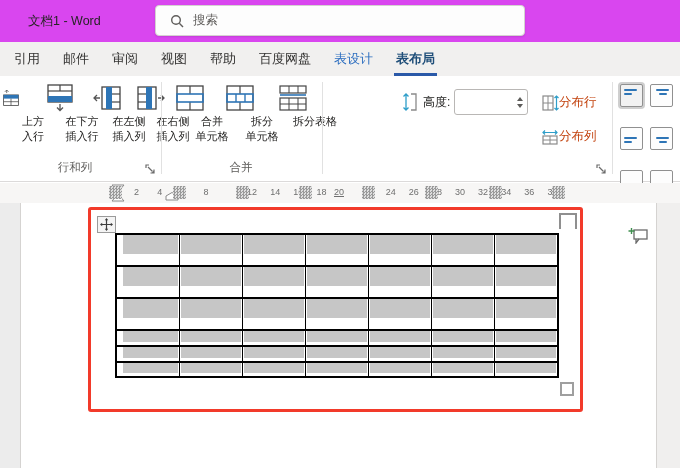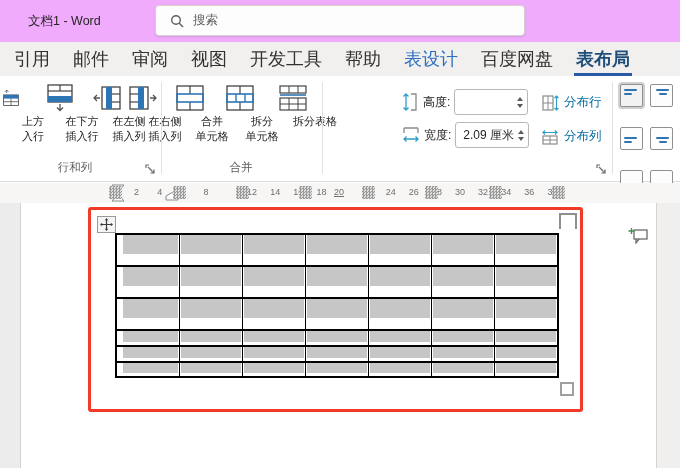--- a/index.html
+++ b/index.html
@@ -1,30 +1,30 @@
 <!DOCTYPE html>
 <html><head>
 <meta charset="utf-8">
 <style>
   html,body{margin:0;padding:0;background:#fff;}
   *{box-sizing:border-box;font-family:"Liberation Sans","DejaVu Sans",sans-serif;}
   #app{position:relative;width:680px;height:468px;overflow:hidden;background:#fff;}
 
   
-  .titlebar{position:absolute;left:0;top:0;width:680px;height:42px;background:#f0abfc;}
+  .titlebar{position:absolute;left:0;top:0;width:680px;height:42px;background:#d946ef;}
   .doc-title{position:absolute;left:28px;top:13px;font-size:12.5px;color:#252423;white-space:nowrap;}
   .search-box{position:absolute;left:155px;top:5px;width:370px;height:31px;background:#fdfdfd;
     border:1px solid #d4d2d0;border-radius:4px;box-shadow:0 1px 2px rgba(0,0,0,.10);
     display:flex;align-items:center;padding-left:14px;gap:9px;}
   .search-box .ph{font-size:12.5px;color:#605e5c;}
 
   
   .tabrow{position:absolute;left:0;top:42px;width:680px;height:34px;background:#f1f0ef;
     display:flex;align-items:stretch;padding-left:12px;gap:19px;}
-  .tab{font-size:18px;color:#323130;display:flex;align-items:center;padding:0 2px;cursor:default;white-space:nowrap;}
+  .tab{font-size:13px;color:#323130;display:flex;align-items:center;padding:0 2px;cursor:default;white-space:nowrap;}
   .tab.contextual{color:#2e6fc0;}
   .tab.active{color:#1f4e79;font-weight:bold;border-bottom:3px solid #2a59a8;padding-top:3px;}
 
   
   .ribbon{position:absolute;left:0;top:76px;width:680px;height:106px;background:#fff;border-bottom:1px solid #dcdada;}
   .vsep{position:absolute;top:6px;height:92px;width:1px;background:#e1e1e1;}
   .group-label{position:absolute;bottom:6px;font-size:11.5px;color:#5c5b59;text-align:center;white-space:nowrap;}
   .launcher{position:absolute;bottom:6px;width:13px;height:13px;display:flex;align-items:center;justify-content:center;}
   .bigbtn{position:absolute;top:7px;height:78px;display:flex;flex-direction:column;align-items:center;gap:2px;cursor:default;}
   .bigbtn .ic{height:30px;display:flex;align-items:center;justify-content:center;}
@@ -34,21 +34,21 @@
 
   .fieldrow{position:absolute;display:flex;align-items:center;gap:4px;}
   .fieldrow .flabel{font-size:12px;color:#252423;white-space:nowrap;}
   .spinbox{width:74px;height:26px;border:1px solid #b9b7b5;border-radius:3px;background:#fff;
     display:flex;align-items:center;position:relative;}
   .spinbox .val{flex:1;font-size:12px;color:#252423;padding-left:7px;white-space:nowrap;}
   .spinner{width:15px;height:100%;display:flex;flex-direction:column;align-items:center;justify-content:center;gap:3px;}
   .arr{width:0;height:0;border-left:3.5px solid transparent;border-right:3.5px solid transparent;}
   .arr.up{border-bottom:4px solid #5c5b59;}
   .arr.dn{border-top:4px solid #5c5b59;}
-  .distbtn{position:absolute;display:flex;align-items:center;gap:5px;font-size:12.5px;color:#0369a1;cursor:default;white-space:nowrap;}
+  .distbtn{position:absolute;display:flex;align-items:center;font-size:12.5px;color:#c2410c;cursor:default;white-space:nowrap;}
 
   .align-grid{position:absolute;left:620px;top:8px;display:grid;grid-template-columns:23px 23px;grid-auto-rows:23px;column-gap:7px;row-gap:20px;}
   .abtn{width:23px;height:23px;border:1px solid #909090;background:#fdfdfd;position:relative;border-radius:2px;}
   .abtn.selected{box-shadow:0 0 0 2px #cfcfcf;background:#f2f2f2;}
   .abtn .ln{position:absolute;height:2px;background:#2e75b6;border-radius:1px;}
 
   
   .ruler{position:absolute;left:0;top:183px;width:680px;height:20px;background:#f7f6f5;}
   .rnum{position:absolute;top:4px;width:14px;text-align:center;font-size:9px;color:#6f6f6f;}
   .col-marker{position:absolute;top:3px;width:13px;height:13px;
@@ -94,24 +94,23 @@
       </span>
       <span class="ph">搜索</span>
     </div>
   </div>
 
   <div class="tabrow">
       <div class="tab">引用</div>
       <div class="tab">邮件</div>
       <div class="tab">审阅</div>
       <div class="tab">视图</div>
-      <div class="tab">开发工具</div>
       <div class="tab">帮助</div>
+      <div class="tab">百度网盘</div>
       <div class="tab contextual">表设计</div>
-      <div class="tab">百度网盘</div>
       <div class="tab active">表布局</div>
     </div>
 
   <div class="ribbon">
 
     <div class="bigbtn" style="left:-12px;width:46px;">
       <div class="ic">
           <div class="clipwrap">
         <svg width="26" height="28" viewBox="0 0 26 28">
               <path d="M6 6 L6 1 M3 4 L6 1 L9 4" stroke="#555" stroke-width="1.3" fill="none"></path>
@@ -147,21 +146,21 @@
             <rect x="9" y="1" width="18" height="22" fill="#fff" stroke="#444" stroke-width="1.3"></rect>
             <rect x="13" y="1" width="6" height="22" fill="#2e75b6"></rect>
             <line x1="19" y1="8" x2="27" y2="8" stroke="#444" stroke-width="1.2"></line>
             <line x1="19" y1="16" x2="27" y2="16" stroke="#444" stroke-width="1.2"></line>
           </svg>
       </div>
       <div class="l">在左侧</div>
       <div class="l">插入列</div>
     </div>
 
-    <div class="bigbtn" style="left:120px;width:46px;">
+    <div class="bigbtn" style="left:128px;width:46px;">
       <div class="ic">
         <svg width="28" height="24" viewBox="0 0 28 24">
             <rect x="1" y="1" width="18" height="22" fill="#fff" stroke="#444" stroke-width="1.3"></rect>
             <rect x="9" y="1" width="6" height="22" fill="#2e75b6"></rect>
             <line x1="1" y1="8" x2="9" y2="8" stroke="#444" stroke-width="1.2"></line>
             <line x1="1" y1="16" x2="9" y2="16" stroke="#444" stroke-width="1.2"></line>
             <path d="M21 12 L27 12 M24 9 L27 12 L24 15" stroke="#555" stroke-width="1.3" fill="none"></path>
           </svg>
       </div>
       <div class="l">在右侧</div>
@@ -238,36 +237,20 @@
       <span class="flabel">高度:</span>
       <div class="spinbox">
         <span class="val"></span>
         <div class="spinner">
             <div class="arr up"></div>
             <div class="arr dn"></div>
           </div>
       </div>
     </div>
 
-    <div class="fieldrow" style="left:402px;top:46px;">
-      <span>
-        <svg width="18" height="20" viewBox="0 0 18 20">
-            <path d="M2 3 H16 M2 3 V8 M16 3 V8" stroke="#8a8a8a" stroke-width="1.3" fill="none"></path>
-            <path d="M2 14 H16 M4.5 11.5 L2 14 L4.5 16.5 M13.5 11.5 L16 14 L13.5 16.5" stroke="#2e9ec9" stroke-width="1.3" fill="none"></path>
-          </svg>
-      </span>
-      <span class="flabel">宽度:</span>
-      <div class="spinbox">
-        <span class="val">2.09 厘米</span>
-        <div class="spinner">
-            <div class="arr up"></div>
-            <div class="arr dn"></div>
-          </div>
-      </div>
-    </div>
 
     <div class="distbtn" style="left:542px;top:18px;">
       <span>
         <svg width="17" height="16" viewBox="0 0 17 16">
             <rect x="1" y="1" width="10" height="14" fill="#fff" stroke="#8a8a8a" stroke-width="1.2"></rect>
             <line x1="6" y1="1" x2="6" y2="15" stroke="#8a8a8a" stroke-width="1"></line>
             <line x1="1" y1="8" x2="11" y2="8" stroke="#8a8a8a" stroke-width="1"></line>
             <path d="M14.5 1 V15 M12.5 3 L14.5 1 L16.5 3 M12.5 13 L14.5 15 L16.5 13" stroke="#2e9ec9" stroke-width="1.2" fill="none"></path>
           </svg>
       </span>

